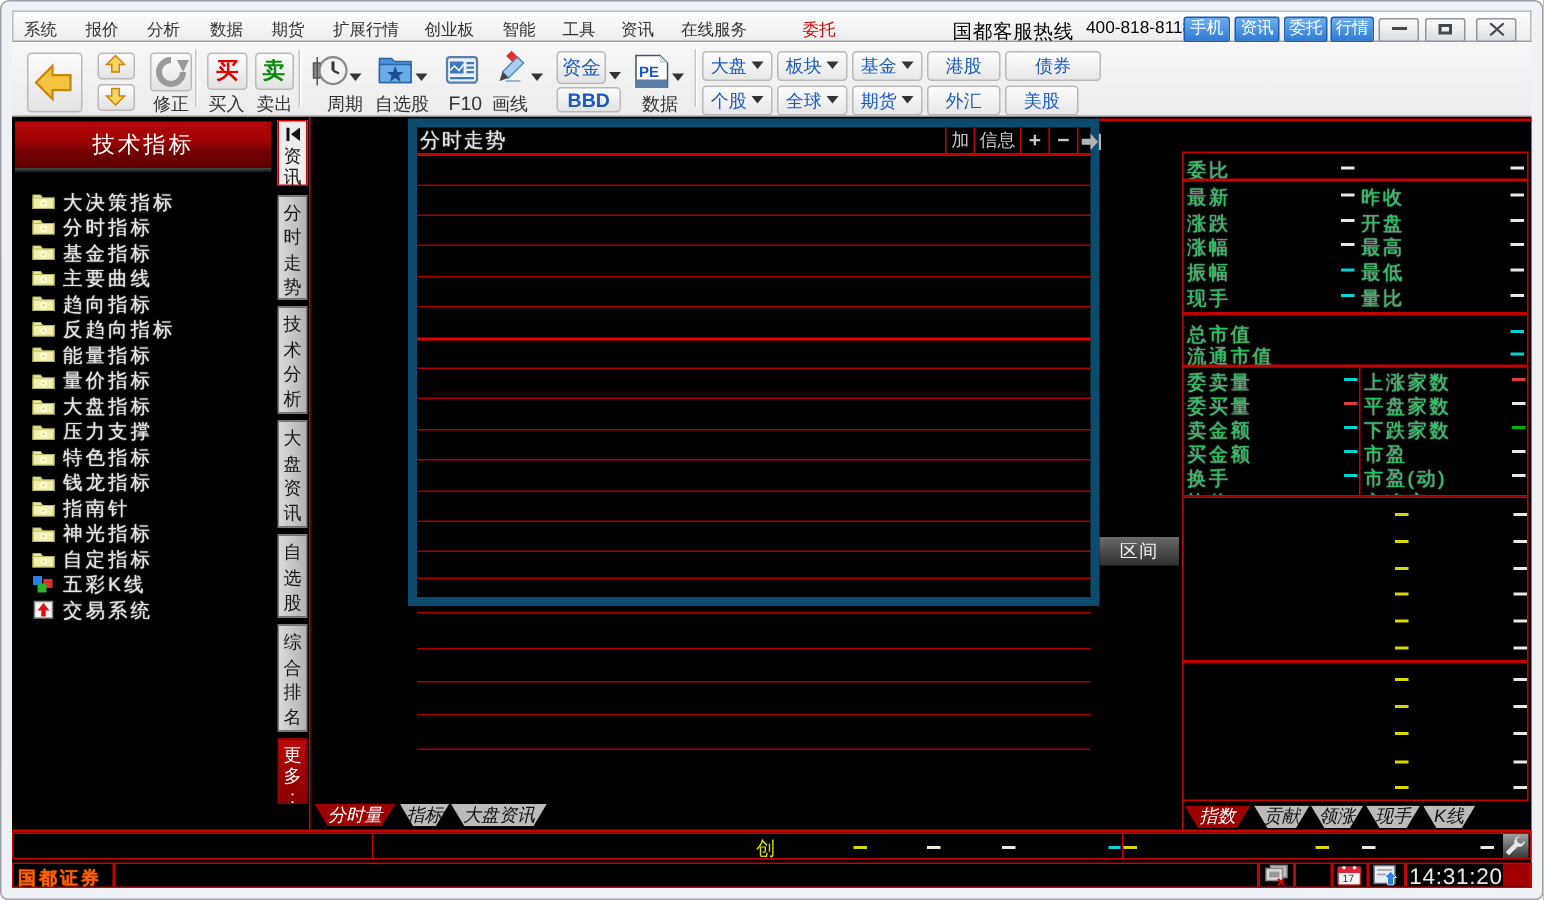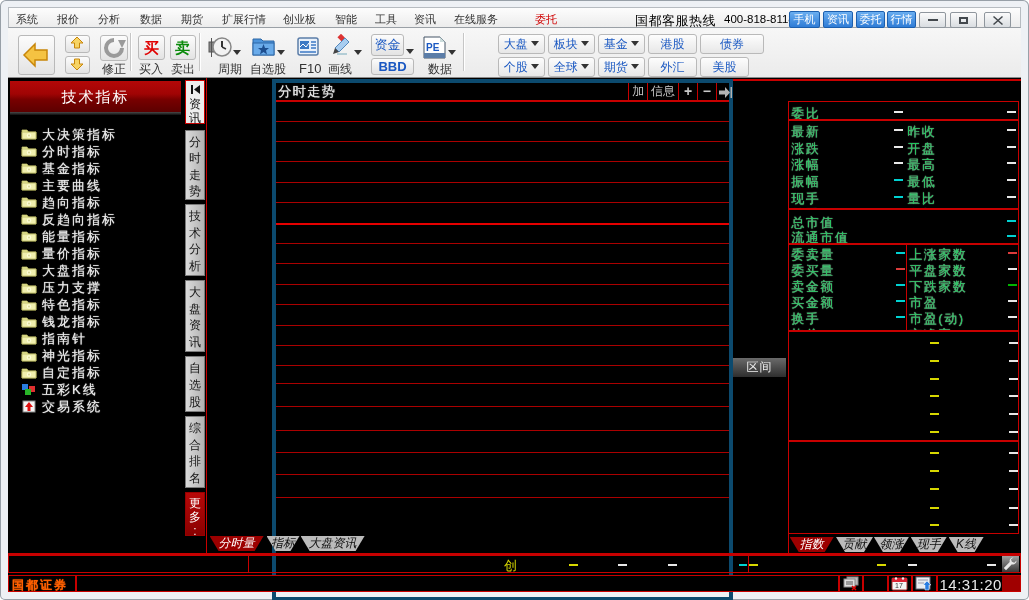--- a/index.html
+++ b/index.html
@@ -10,32 +10,32 @@
 
 #menubar{left:8px;top:7px;width:1013px;height:21px;background:linear-gradient(#fdfdfd,#ececec);border:1px solid #b7bcc1;border-bottom:1px solid #9aa0a6;}
 .mi{position:absolute;top:4px;font-size:11px;color:#333;letter-spacing:0;}
 .bluebtn{position:absolute;top:3px;height:17px;background:linear-gradient(#6aaef0,#2f7cd6);border:1px solid #1c5fae;border-radius:2px;color:#fff;font-size:11px;text-align:center;line-height:15px;}
 .winbtn{position:absolute;top:4px;width:27px;height:16px;background:linear-gradient(#fbfbfb,#d9dde1);border:1px solid #8f969d;border-radius:2px;color:#43484d;text-align:center;line-height:14px;font-size:11px;font-weight:bold;}
 
 #toolbar{left:8px;top:28px;width:1013px;height:50px;background:linear-gradient(#f7f7f7,#ebebeb);border-bottom:1px solid #8b8b8b;}
 .tbtn{position:absolute;background:linear-gradient(#fcfcfc,#e3e3e3);border:1px solid #b9b9b9;border-radius:3px;}
 .tlbl{position:absolute;font-size:12px;color:#333;top:33px;}
 .sep{position:absolute;top:5px;height:38px;width:2px;border-left:1px solid #c6c6c6;border-right:1px solid #fff;}
-.gbtn{position:absolute;width:47px;height:20px;background:linear-gradient(#fdfdfd,#e7e7e7);border:1px solid #b9b9b9;border-radius:3px;color:#1a58c2;font-size:12px;line-height:18px;text-align:center;margin-left:30px;}
+.gbtn{position:absolute;width:47px;height:20px;background:linear-gradient(#fdfdfd,#e7e7e7);border:1px solid #b9b9b9;border-radius:3px;color:#1a58c2;font-size:12px;line-height:18px;text-align:center;}
 .dar{display:inline-block;width:0;height:0;border-left:4px solid transparent;border-right:4px solid transparent;border-top:5px solid #333;vertical-align:2px;}
 
 #content{left:8px;top:78px;width:1013px;height:514px;background:#000;}
 
 #lph{left:2px;top:3px;width:171px;height:31px;background:linear-gradient(#b40808 0%,#a00404 42%,#780000 60%,#5c0000 100%);color:#fff;font-size:15px;text-align:center;line-height:31px;letter-spacing:2px;}
 .li{position:absolute;left:34px;color:#e8e8e8;font-size:13px;letter-spacing:2px;white-space:nowrap;text-shadow:0 0 1px rgba(255,255,255,0.85);}
 .fold{position:absolute;left:13px;width:16px;height:13px;}
 
 .vtab{position:absolute;left:177px;width:20px;background:linear-gradient(90deg,#dadada,#b2b2b2);border:1px solid #7a7a7a;color:#161616;font-size:12px;text-align:center;padding-top:3px;line-height:14px;}
 
-#chart{left:264px;top:1px;width:460.5px;height:522px;border:4px solid #0c4a6e;}
+#chart{left:264px;top:1px;width:460.5px;height:325px;border:6px solid #0c4a6e;}
 .gl{position:absolute;left:0;width:100%;height:1px;background:#aa0000;}
 .cbtn{position:absolute;top:0;height:16.5px;border-left:1px solid #c80000;color:#c8c8c8;font-size:12px;text-align:center;line-height:17px;}
 
 #rp{left:780.3px;top:22.7px;width:230.3px;height:433.5px;}
 .sec{position:absolute;left:0;width:100%;border:1px solid #c80000;overflow:hidden;}
 .rl{position:absolute;color:#22c55e;font-size:13px;letter-spacing:1.5px;white-space:nowrap;text-shadow:0 0 1px rgba(255,255,255,0.85);}
 .dash{position:absolute;width:9px;height:2px;background:#e8e8e8;}
 .cy{background:#00d2d2;}
 .rd{background:#dc3c3c;}
 .gn{background:#00b400;}

